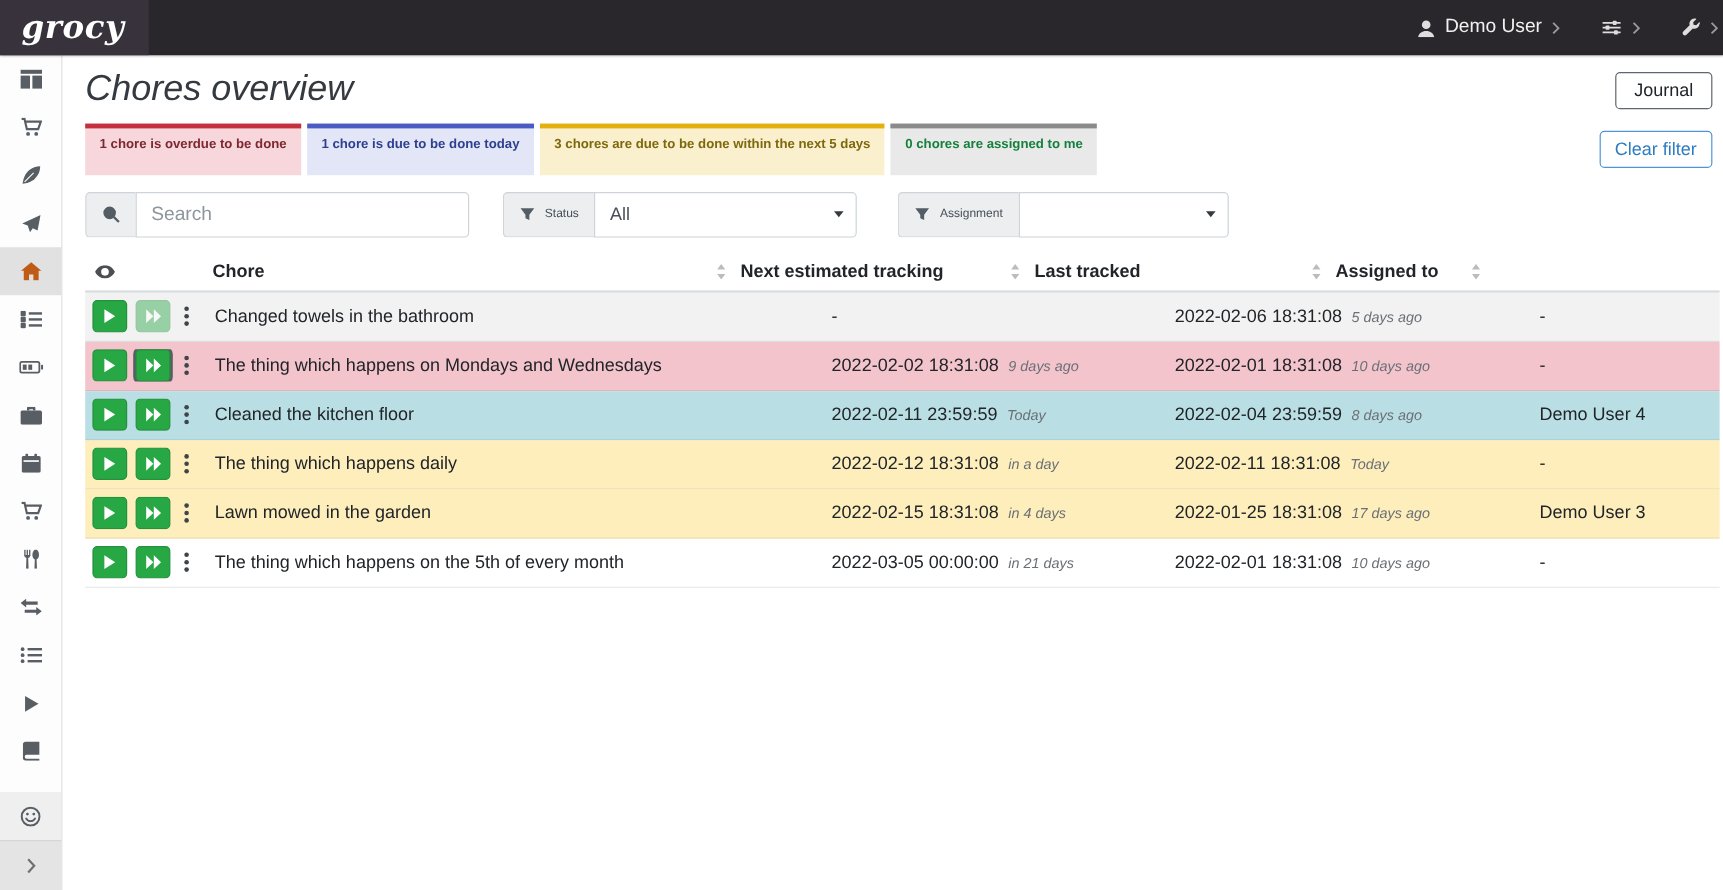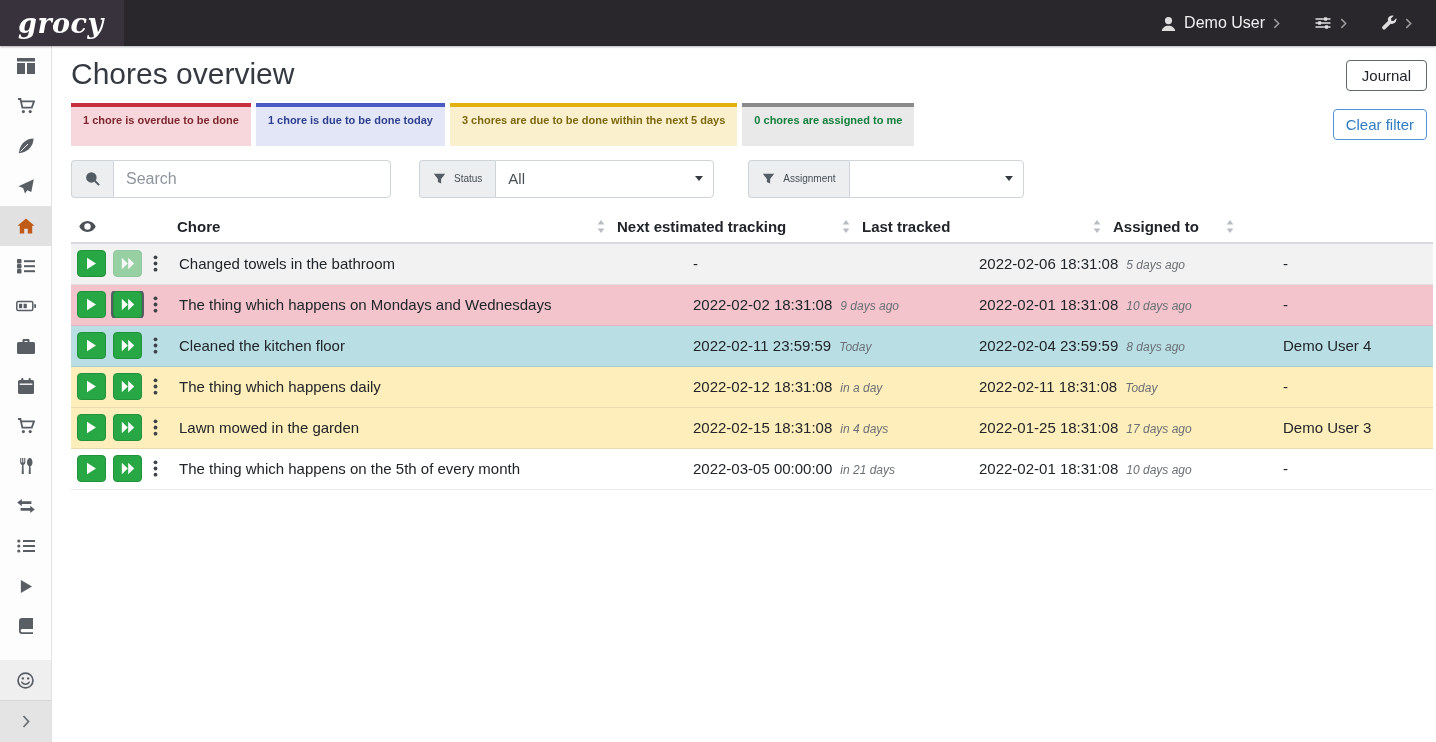--- a/index.html
+++ b/index.html
@@ -18,21 +18,21 @@
   }
   .logo-block {
     height:46px; background:#37323c; display:flex; align-items:center;
     padding:0 20px 0 18px;
   }
   .logo {
     color:#fff; font-family:"DejaVu Serif",serif; font-style:italic;
     font-weight:bold; font-size:27px; letter-spacing:.5px; line-height:1;
     cursor:pointer;
   }
-  .nav-right { margin-left:auto; display:flex; align-items:center; gap:34px; padding-right:24px; }
+  .nav-right { margin-left:auto; display:flex; align-items:center; gap:34px; padding-right:4px; }
   .nav-item { display:flex; align-items:center; gap:8px; color:#e6e6e6; cursor:pointer; }
   .nav-item svg { fill:#dedede; }
   .nav-item .chev { stroke:#9a9a9a; fill:none; }
   .nav-user-label { font-size:16px; color:#f0f0f0; }
 
   
   .sidebar {
     position:absolute; top:46px; left:0; bottom:0; width:52px;
     background:#fdfdfd; border-right:1px solid #e2e2e2;
     display:flex; flex-direction:column; z-index:4;
@@ -47,21 +47,21 @@
   .side-toggle {
     height:42px; min-height:42px; background:#e4e4e4; border-top:1px solid #d6d6d6;
     display:flex; align-items:center; justify-content:center; color:#6a6f73; cursor:pointer;
   }
 
   
   .main { position:absolute; top:46px; left:52px; right:0; bottom:0; padding:11px 3px 0 19px; }
   .pr { padding-right:6px; }
 
   .title-row { display:flex; align-items:flex-start; }
-  h1.page-title { margin:0; font-size:30px; font-weight:500; color:#343a40; line-height:1.15; }
+  h1.page-title { margin:0; font-size:30px; font-weight:500; color:#343a40; line-height:1.15;font-style:italic; }
   .btn-journal {
     margin-left:auto; margin-top:3px; background:#fff; border:1px solid #5f666d;
     color:#212529; font-size:15px; padding:6px 15px; border-radius:4px; cursor:pointer;
     font-family:inherit;
   }
 
   
   .banner-row { display:flex; gap:5px; margin-top:11px; align-items:center; }
   .banner {
     border-top:4px solid; padding:7px 12px 20px; font-weight:bold; font-size:11px;

